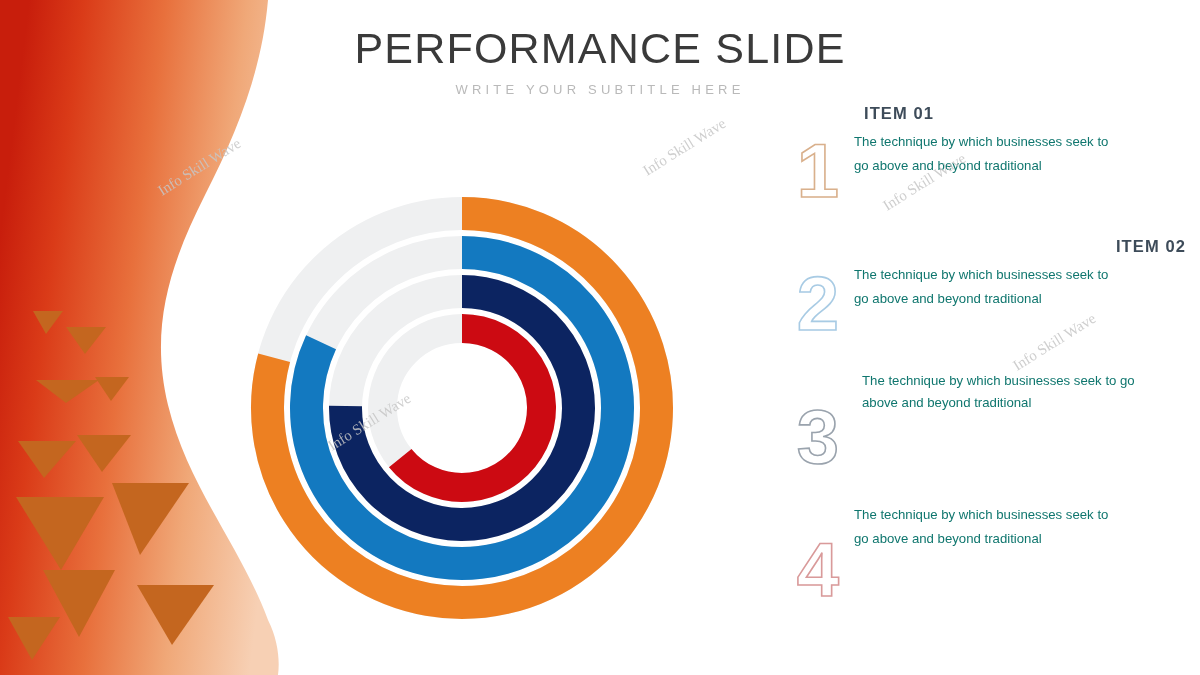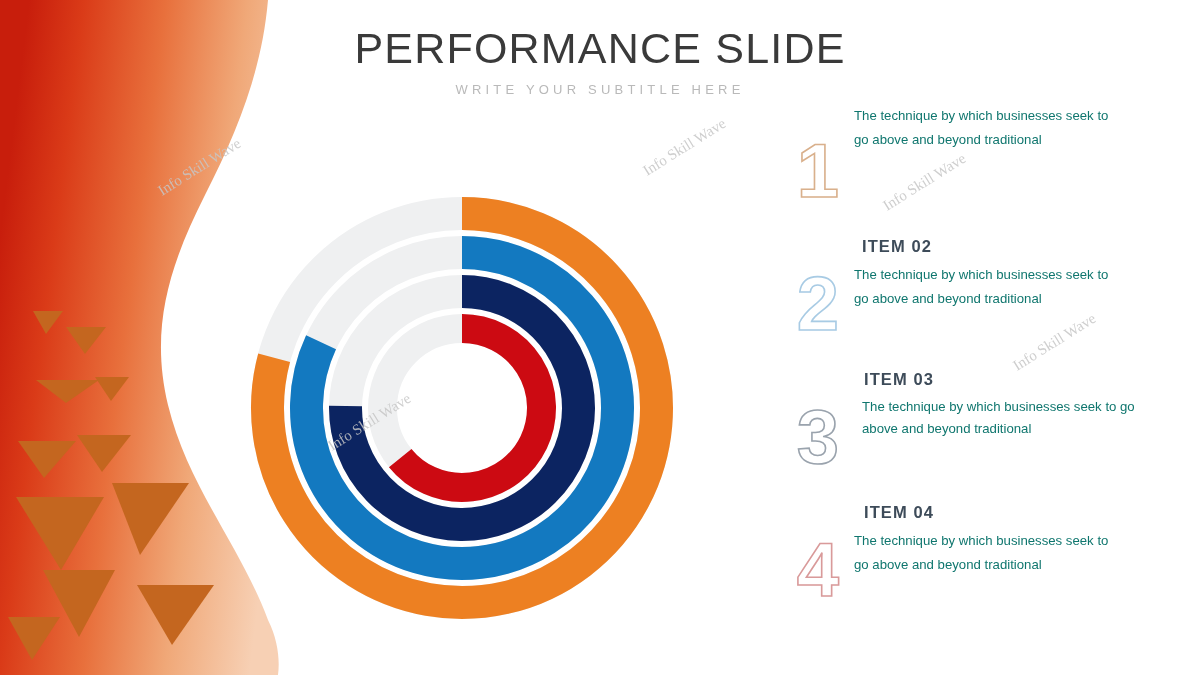--- a/index.html
+++ b/index.html
@@ -93,21 +93,21 @@
     width: 64px;
     height: 82px;
     font-size: 76px;
     line-height: 82px;
     text-align: center;
     font-weight: 700;
     color: transparent;
     font-family: "Liberation Sans", sans-serif;
   }
   .item-row.r1 .item-heading { margin-left: 78px; }
-  .item-row.r2 .item-heading { margin-left: 76px; }
+  .item-row.r2 .item-heading { margin-left: 76px; text-align: right; }
   .item-row.r3 .item-heading { margin-left: 78px; }
   .item-row.r4 .item-heading { margin-left: 78px; }
   .item-row.r3 .item-body { width: 290px; margin-left: 76px; line-height: 1.65; }
 
   
   .watermark {
     position: absolute;
     color: #c6c6c6;
     font-size: 15px;
     font-family: "Liberation Serif", serif;
@@ -174,38 +174,37 @@
       <path id="arc-ring-3" fill="none" stroke="#0C2461" stroke-width="33" d="M 216 99.5 A 116.5 116.5 0 1 1 99.51774351428041 213.9667946500565"></path>
       <path id="arc-ring-4" fill="none" stroke="#CC0A12" stroke-width="29" d="M 216 136.5 A 79.5 79.5 0 1 1 154.21689606417084 266.0309710884621"></path>
     </g>
     <circle cx="216" cy="216" r="62" fill="#ffffff"></circle>
   </svg>
 
   <div id="items-list">
 
     <div class="item-row r1">
       <div class="item-num" style="-webkit-text-stroke: 1.6px rgb(217, 176, 140); color: transparent;">1</div>
+      <div class="item-heading">ITEM  01</div>
       <div class="item-body">The technique by which businesses seek to go above and beyond traditional</div>
     </div>
 
     <div class="item-row r2">
       <div class="item-num" style="-webkit-text-stroke: 1.6px rgb(168, 203, 228); color: transparent;">2</div>
       <div class="item-heading">ITEM  02</div>
       <div class="item-body">The technique by which businesses seek to go above and beyond traditional</div>
     </div>
 
     <div class="item-row r3">
       <div class="item-num" style="-webkit-text-stroke: 1.6px rgb(154, 163, 173); color: transparent;">3</div>
-      <div class="item-heading">ITEM  03</div>
       <div class="item-body">The technique by which businesses seek to go above and beyond traditional</div>
     </div>
 
     <div class="item-row r4">
       <div class="item-num" style="-webkit-text-stroke: 1.6px rgb(217, 154, 154); color: transparent;">4</div>
-      <div class="item-heading">ITEM  04</div>
       <div class="item-body">The technique by which businesses seek to go above and beyond traditional</div>
     </div>
 
   </div>
 
   <div id="watermark-layer">
       <div class="watermark" style="left: 155px; top: 185px;">Info Skill Wave</div>
       <div class="watermark" style="left: 640px; top: 165px;">Info Skill Wave</div>
       <div class="watermark" style="left: 325px; top: 440px;">Info Skill Wave</div>
       <div class="watermark" style="left: 880px; top: 200px;">Info Skill Wave</div>

